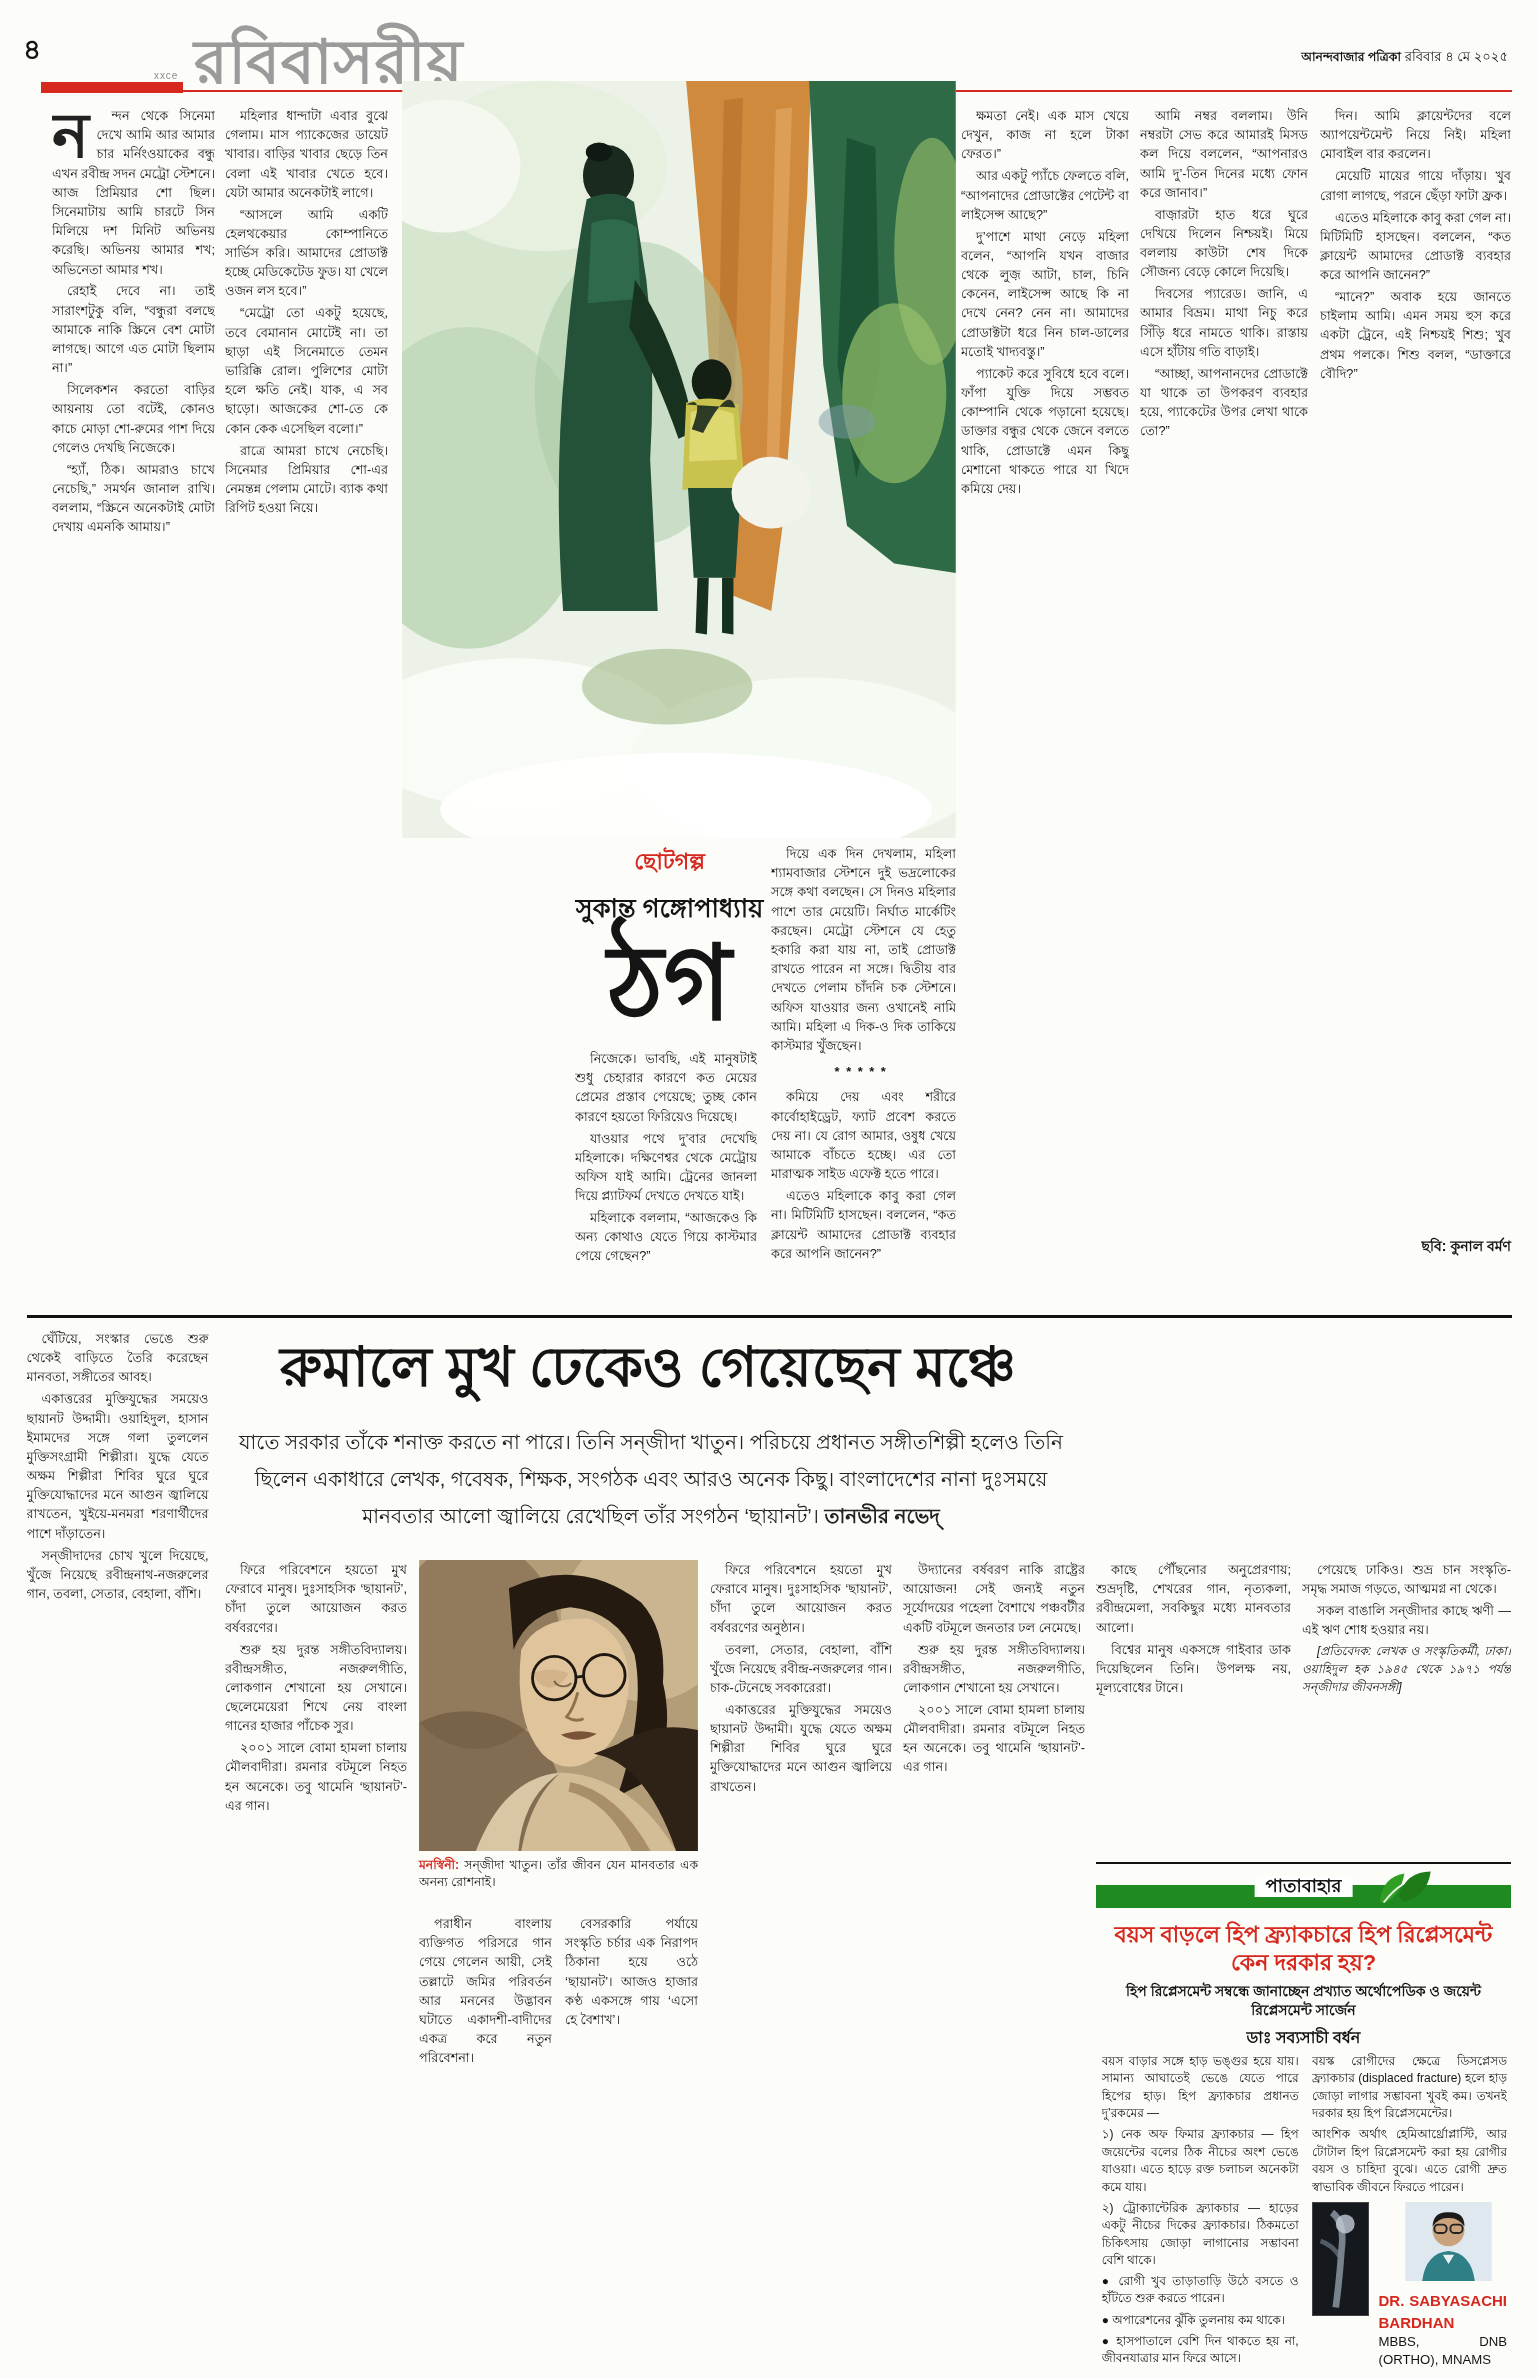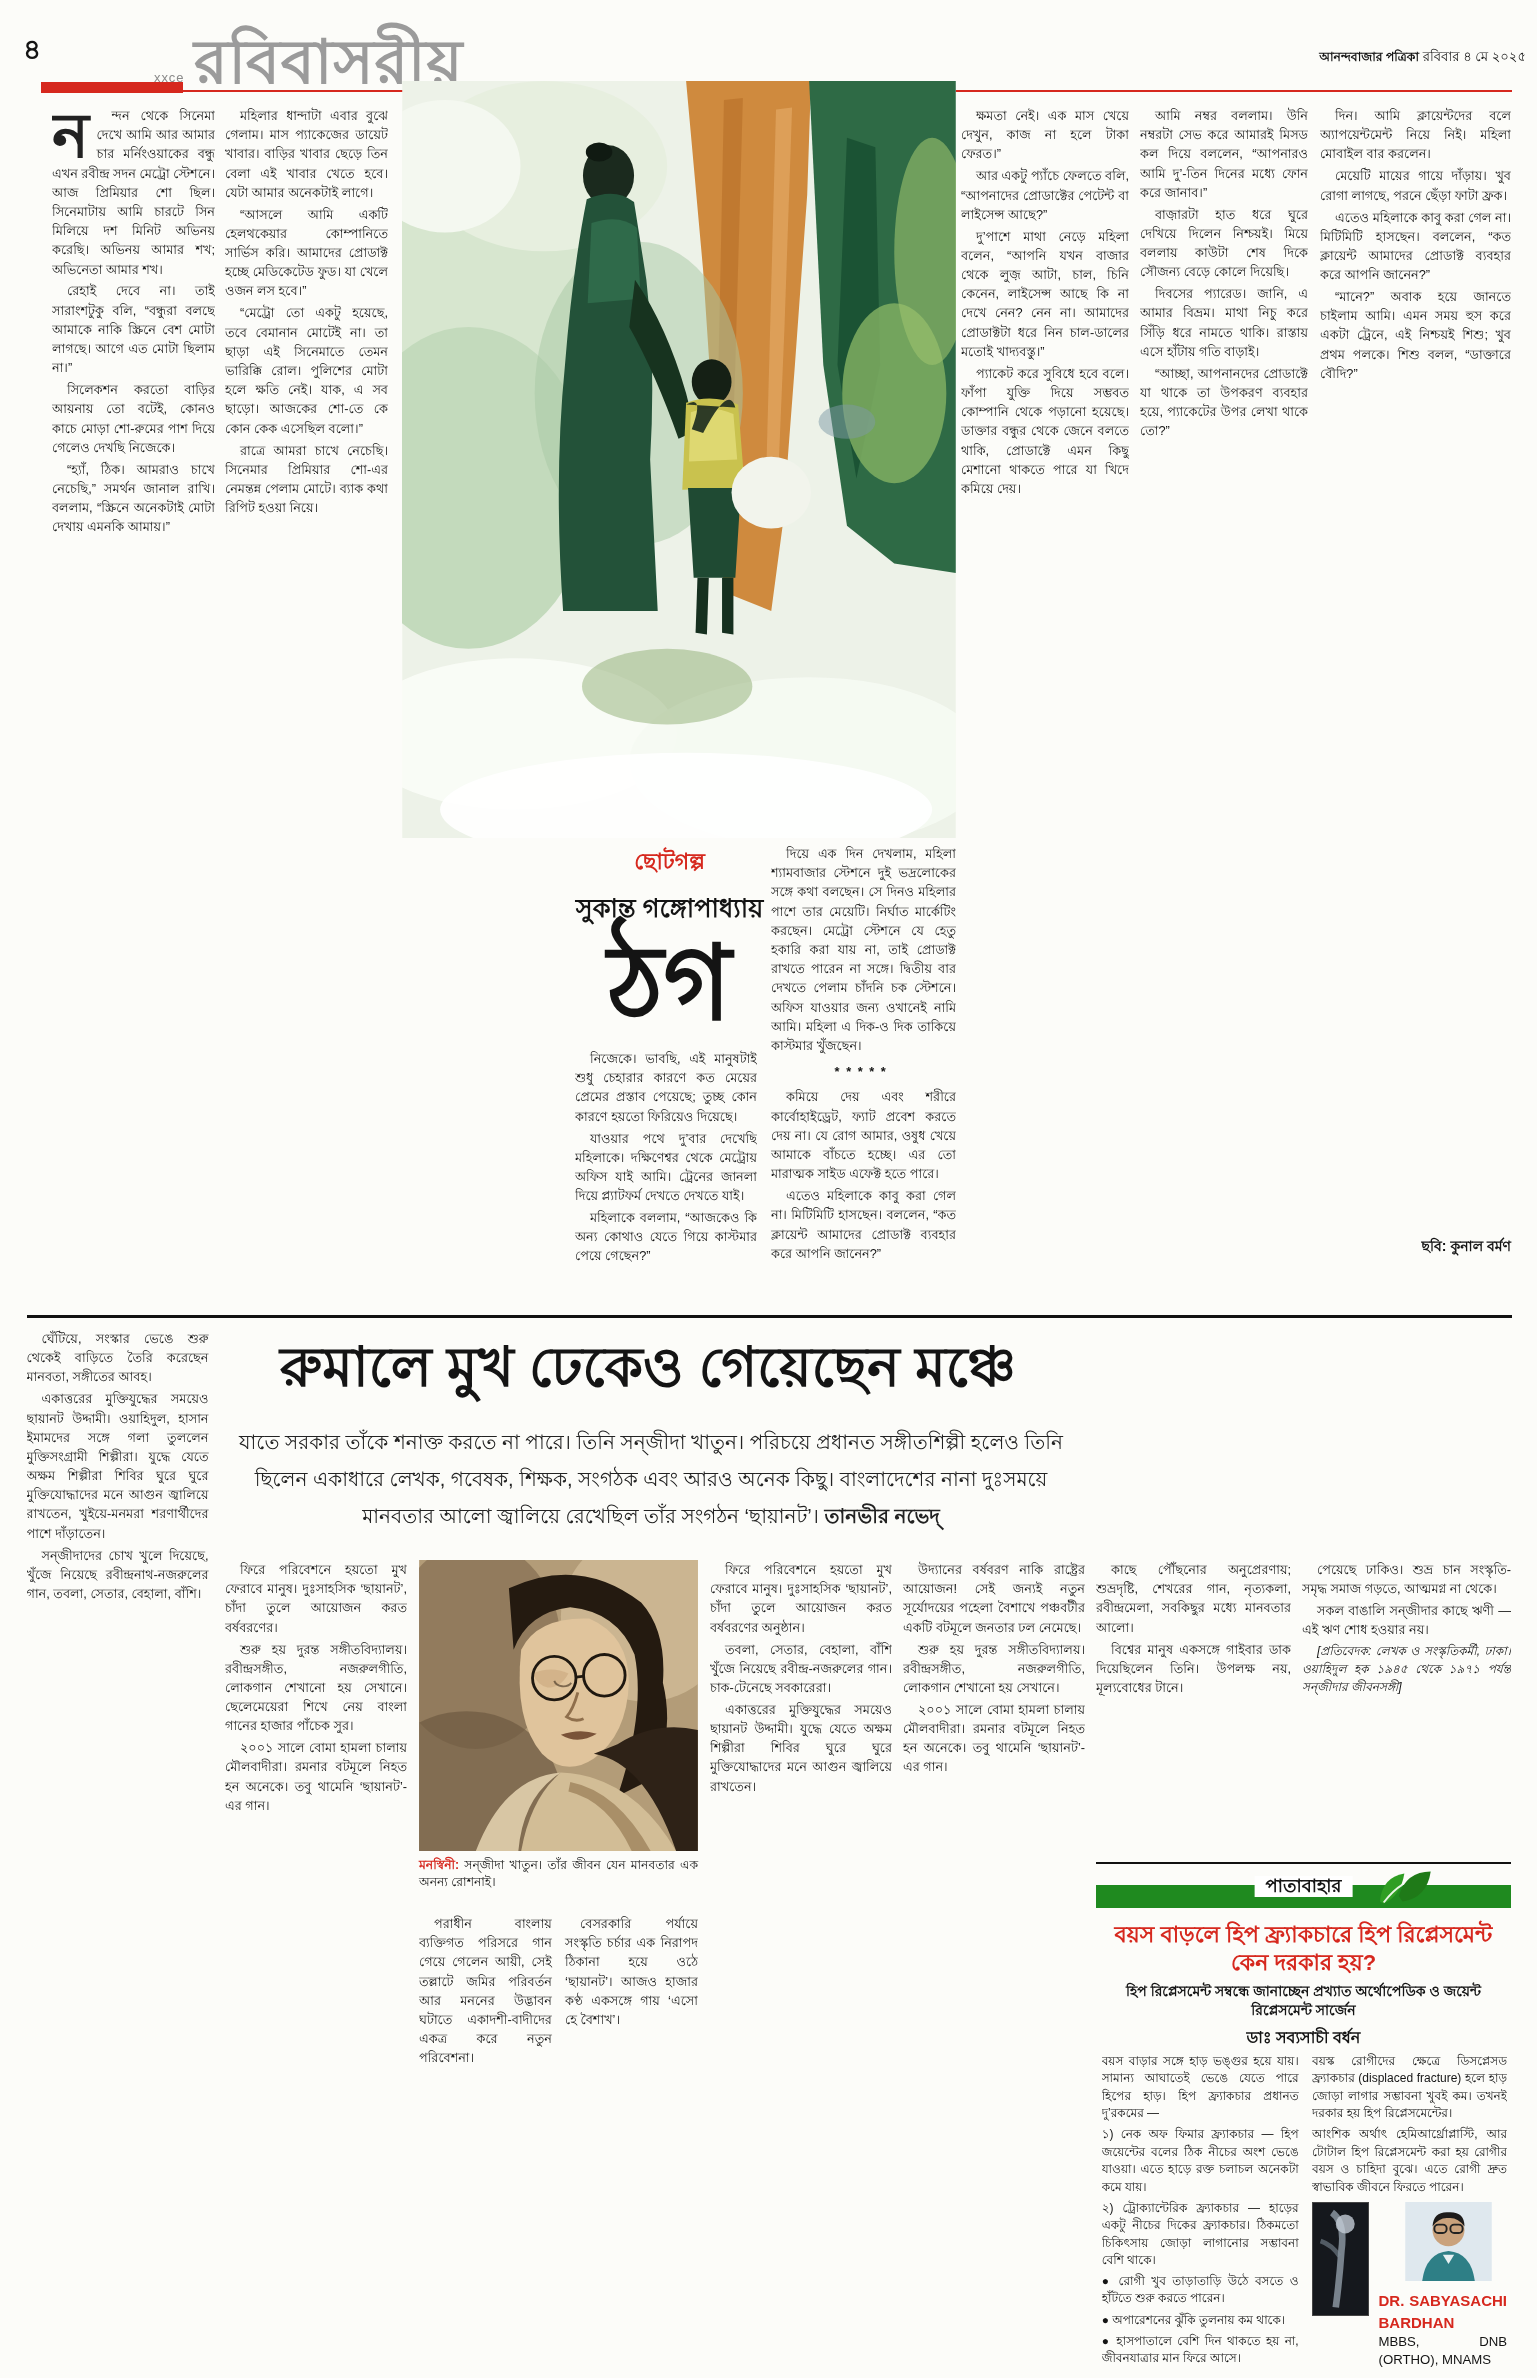--- a/index.html
+++ b/index.html
@@ -2,21 +2,21 @@
 <html style="font-size:15px"><head>
 <meta charset="utf-8">
 <style>
   html,body{margin:0;padding:0;background:#e8e8e4;}
   .page{position:relative;width:1538px;height:2378px;margin:0 auto;background:#fcfcf9;
         font-family:"Liberation Sans",sans-serif;color:#141414;overflow:hidden;}
   .abs{position:absolute;}
   
   .pageno{font-size:28px;font-weight:bold;}
   .masthead{font-size:61px;font-weight:bold;color:#9b9b9b;letter-spacing:0.9px;line-height:1;}
-  .mast-small{font-size:13px;color:#8a8a8a;letter-spacing:0.9px;}
+  .mast-small{font-size:10px;color:#8a8a8a;letter-spacing:0.9px;}
   .redbar{background:#d6281e;}
   .dateline{font-size:13.2px;text-align:right;white-space:nowrap;}
   .dateline b{font-size:12.3px;}
   
   .col{position:absolute;overflow:hidden;text-align:justify;font-size:12.8px;line-height:1.5;}
   .col p{margin:0 0 2.8px 0;text-indent:15px;}
   .col p.stars{text-align:center;text-indent:0;letter-spacing:6.6px;font-weight:bold;margin:6.6px 0;}
   .col p.endnote{font-style:italic;font-size:12px;}
   .dropcap{float:left;font-size:62px;line-height:.85;font-weight:bold;padding:3.8px 7.6px 0 0;color:#222;}
   
@@ -48,21 +48,21 @@
 </head>
 <body>
 
 <div class="page">
 
   <div class="abs pageno" style="left:23px;top:28px;">৪</div>
   <div class="abs mast-small" style="left:154px;top:70px;">xxce</div>
   <div class="abs masthead" style="left:194px;top:32px;">রবিবাসরীয়</div>
   <div class="abs redbar" style="left:41px;top:82px;width:142px;height:11.4px;"></div>
   <div class="abs redbar" style="left:183px;top:90px;width:1329px;height:1.9px;"></div>
-  <div class="abs dateline" style="right:12px;top:47px;">
+  <div class="abs dateline" style="right:30px;top:47px;">
     <b>আনন্দবাজার পত্রিকা</b>
     <span>রবিবার ৪ মে ২০২৫</span>
   </div>
 
   <div class="col" style="left:52px;top:106px;width:163px;height:1202px;">
     <span class="dropcap">ন</span>
     <span><p>ন্দন থেকে সিনেমা দেখে আমি আর আমার চার মর্নিংওয়াকের বন্ধু এখন রবীন্দ্র সদন মেট্রো স্টেশনে। আজ প্রিমিয়ার শো ছিল। সিনেমাটায় আমি চারটে সিন মিলিয়ে দশ মিনিট অভিনয় করেছি। অভিনয় আমার শখ; অভিনেতা আমার শখ।</p><p>রেহাই দেবে না। তাই সারাংশটুকু বলি, “বন্ধুরা বলছে আমাকে নাকি স্ক্রিনে বেশ মোটা লাগছে। আগে এত মোটা ছিলাম না।”</p><p>সিলেকশন করতো বাড়ির আয়নায় তো বটেই, কোনও কাচে মোড়া শো-রুমের পাশ দিয়ে গেলেও দেখছি নিজেকে।</p><p>“হ্যাঁ, ঠিক। আমরাও চাখে নেচেছি,” সমর্থন জানাল রাখি। বললাম, “স্ক্রিনে অনেকটাই মোটা দেখায় এমনকি আমায়।”</p></span>
   </div>
   <div class="col" style="left:225px;top:106px;width:163px;height:1202px;">
       <p>মহিলার ধান্দাটা এবার বুঝে গেলাম। মাস প্যাকেজের ডায়েট খাবার। বাড়ির খাবার ছেড়ে তিন বেলা এই খাবার খেতে হবে। যেটা আমার অনেকটাই লাগে।</p>

